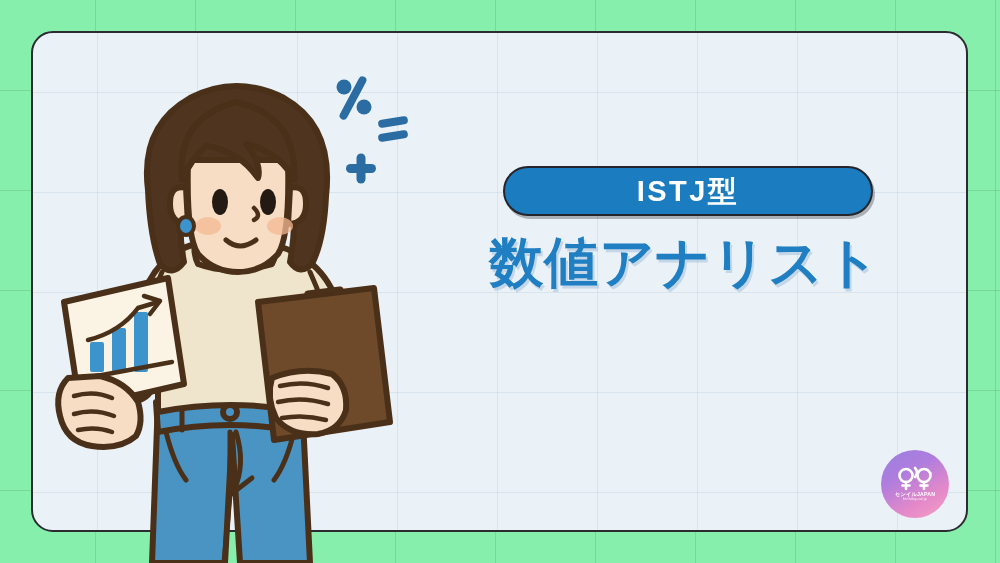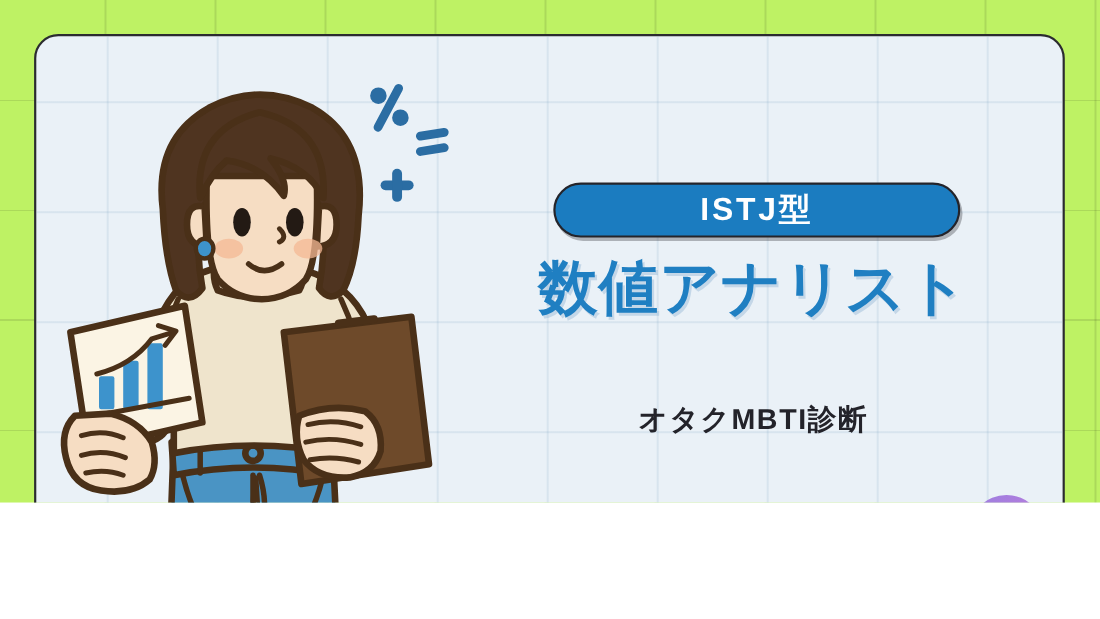--- a/index.html
+++ b/index.html
@@ -3,24 +3,24 @@
 <meta charset="utf-8">
 <style>
   html, body {
     margin: 0;
     padding: 0;
     background: #ffffff;
   }
   #stage {
     position: relative;
     width: 1000px;
-    height: 457px;
+    height: 563px;
     overflow: hidden;
     font-family: "Liberation Sans", sans-serif;
-    background: #bef264;
+    background: #86efac;
   }
 
   
   .frame-grid {
     position: absolute;
     inset: 0;
     background-image:
       linear-gradient(to right, rgba(0,0,0,0.10) 1.5px, transparent 1.5px),
       linear-gradient(to bottom, rgba(0,0,0,0.10) 1.5px, transparent 1.5px);
     background-size: 100px 100px;
@@ -318,21 +318,20 @@
       </g>
     </g>
   </svg>
 
   <div class="badge">
     <span class="badge-label">ISTJ型</span>
   </div>
 
   <div class="headline">数値アナリスト</div>
 
-  <div class="subtitle">オタクMBTI診断</div>
 
   <div class="logo">
     <svg class="logo-mark" width="40" height="26" viewBox="0 0 40 26">
       <g fill="none" stroke="#ffffff" stroke-width="2.6" stroke-linecap="round">
         <circle cx="11" cy="9.5" r="6.5"></circle>
         <path d="M11 16 L11 23 M7.5 19.5 L14.5 19.5"></path>
         <circle cx="29" cy="9.5" r="6.5"></circle>
         <path d="M29 16 L29 23 M25.5 19.5 L32.5 19.5"></path>
         <path d="M20 2 Q24 6 20 11"></path>
       </g>

